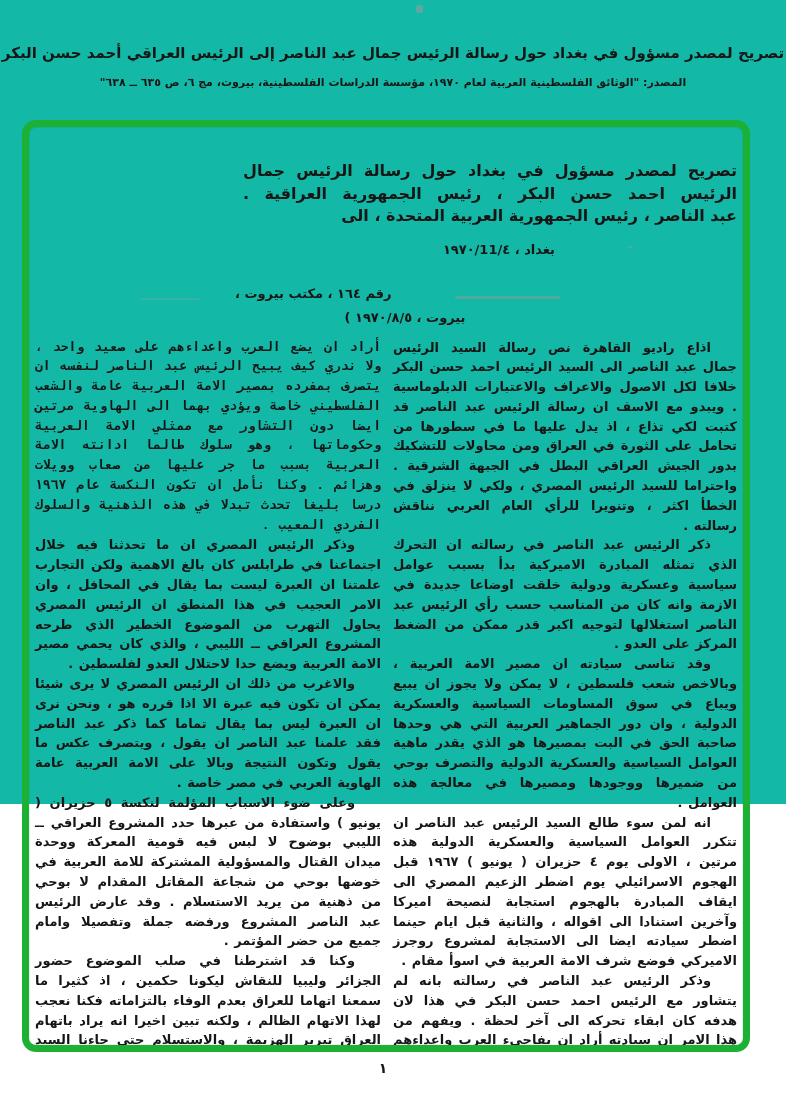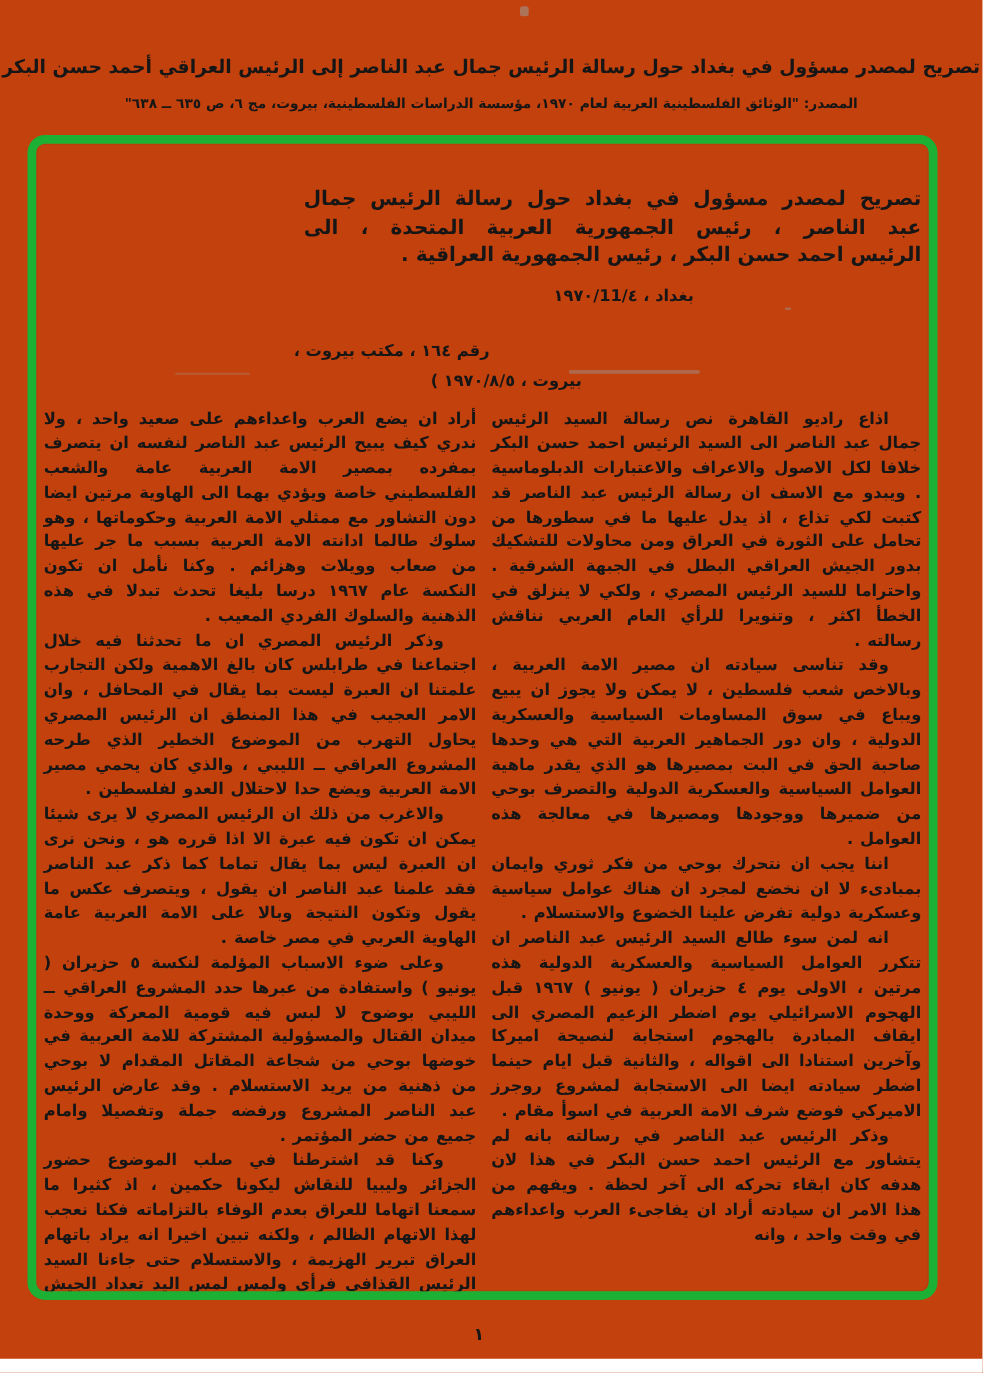--- a/index.html
+++ b/index.html
@@ -6,22 +6,22 @@
     margin: 0;
     padding: 0;
     background: #ffffff;
     width: 786px;
     height: 1098px;
     overflow: hidden;
   }
   .sheet {
     position: relative;
     width: 786px;
-    height: 1087px;
-    background: #c2410c;
+    height: 804px;
+    background: #14b8a6;
     font-family: "DejaVu Sans", sans-serif;
     color: #161616;
     direction: rtl;
   }
   .hdr-title {
     padding-top: 44px;
     text-align: center;
     font-size: 15px;
     font-weight: 700;
     white-space: nowrap;
@@ -30,21 +30,21 @@
   .hdr-source {
     margin-top: 14px;
     text-align: center;
     font-size: 11px;
     font-weight: 700;
   }
   .green-box {
     box-sizing: border-box;
     position: absolute;
     left: 22px;
-    top: 108px;
+    top: 120px;
     width: 728px;
     height: 932px;
     border: 7px solid #1cb135;
     border-radius: 14px;
     padding: 0 6px;
     overflow: hidden;
     box-shadow: inset 0 0 0 1px rgba(0,80,0,0.08);
   }
   .doc-title {
     margin: 33px 0 10px auto;
@@ -86,21 +86,21 @@
     line-height: 19.8px;
     text-align: justify;
     word-spacing: 1px;
   }
   .col-right { width: 345px; }
   .col-left  { width: 347px; }
   .col p {
     margin: 0;
     text-indent: 26px;
   }
-  .col-left p:first-child { text-indent: 0; }
+  .col-left p:first-child { text-indent: 0; font-family: Liberation Mono, monospace; }
   .page-num {
     position: absolute;
     left: 0;
     right: 20px;
     top: 1060px;
     text-align: center;
     font-size: 14px;
     font-weight: 700;
   }
   .scan-artifact {
@@ -120,37 +120,37 @@
 <div class="sheet">
 
   <div class="hdr-title">تصريح لمصدر مسؤول في بغداد حول رسالة الرئيس جمال عبد الناصر إلى الرئيس العراقي أحمد حسن البكر</div>
 
   <div class="hdr-source">المصدر: "الوثائق الفلسطينية العربية لعام ١٩٧٠، مؤسسة الدراسات الفلسطينية، بيروت، مج ٦، ص ٦٣٥ ــ ٦٣٨"</div>
 
   <div class="green-box" style="border-color: rgb(28, 177, 53);">
 
     <div class="doc-title">
       <div class="t-line">تصريح لمصدر مسؤول في بغداد حول رسالة الرئيس جمال</div>
+      <div class="t-line">الرئيس احمد حسن البكر ، رئيس الجمهورية العراقية .</div>
       <div class="t-line">عبد الناصر ، رئيس الجمهورية العربية المتحدة ، الى</div>
-      <div class="t-line">الرئيس احمد حسن البكر ، رئيس الجمهورية العراقية .</div>
     </div>
 
     <div class="citation">
       <div class="cite-row1">
         <span class="dateline">بغداد ، ١٩٧٠/11/٤</span>
       </div>
       <div class="agency2">رقم ١٦٤ ، مكتب بيروت ،</div>
       <div class="agency3">بيروت ، ١٩٧٠/٨/٥ )</div>
     </div>
 
     <div class="cols">
       <div class="col col-right">
         <p>اذاع راديو القاهرة نص رسالة السيد الرئيس جمال عبد الناصر الى السيد الرئيس احمد حسن البكر خلافا لكل الاصول والاعراف والاعتبارات الدبلوماسية . ويبدو مع الاسف ان رسالة الرئيس عبد الناصر قد كتبت لكي تذاع ، اذ يدل عليها ما في سطورها من تحامل على الثورة في العراق ومن محاولات للتشكيك بدور الجيش العراقي البطل في الجبهة الشرقية . واحتراما للسيد الرئيس المصري ، ولكي لا ينزلق في الخطأ اكثر ، وتنويرا للرأي العام العربي نناقش رسالته .</p>
+        <p>ذكر الرئيس عبد الناصر في رسالته ان التحرك الذي تمثله المبادرة الاميركية بدأ بسبب عوامل سياسية وعسكرية ودولية خلقت اوضاعا جديدة في الازمة وانه كان من المناسب حسب رأي الرئيس عبد الناصر استغلالها لتوجيه اكبر قدر ممكن من الضغط المركز على العدو .</p>
         <p>وقد تناسى سيادته ان مصير الامة العربية ، وبالاخص شعب فلسطين ، لا يمكن ولا يجوز ان يبيع ويباع في سوق المساومات السياسية والعسكرية الدولية ، وان دور الجماهير العربية التي هي وحدها صاحبة الحق في البت بمصيرها هو الذي يقدر ماهية العوامل السياسية والعسكرية الدولية والتصرف بوحي من ضميرها ووجودها ومصيرها في معالجة هذه العوامل .</p>
-        <p>اننا يجب ان نتحرك بوحي من فكر ثوري وايمان بمبادىء لا ان نخضع لمجرد ان هناك عوامل سياسية وعسكرية دولية تفرض علينا الخضوع والاستسلام .</p>
         <p>انه لمن سوء طالع السيد الرئيس عبد الناصر ان تتكرر العوامل السياسية والعسكرية الدولية هذه مرتين ، الاولى يوم ٤ حزيران ( يونيو ) ١٩٦٧ قبل الهجوم الاسرائيلي يوم اضطر الزعيم المصري الى ايقاف المبادرة بالهجوم استجابة لنصيحة اميركا وآخرين استنادا الى اقواله ، والثانية قبل ايام حينما اضطر سيادته ايضا الى الاستجابة لمشروع روجرز الاميركي فوضع شرف الامة العربية في اسوأ مقام .</p>
         <p>وذكر الرئيس عبد الناصر في رسالته بانه لم يتشاور مع الرئيس احمد حسن البكر في هذا لان هدفه كان ابقاء تحركه الى آخر لحظة . ويفهم من هذا الامر ان سيادته أراد ان يفاجىء العرب واعداءهم في وقت واحد ، وانه</p>
       </div>
       <div class="col col-left">
         <p>أراد ان يضع العرب واعداءهم على صعيد واحد ، ولا ندري كيف يبيح الرئيس عبد الناصر لنفسه ان يتصرف بمفرده بمصير الامة العربية عامة والشعب الفلسطيني خاصة ويؤدي بهما الى الهاوية مرتين ايضا دون التشاور مع ممثلي الامة العربية وحكوماتها ، وهو سلوك طالما ادانته الامة العربية بسبب ما جر عليها من صعاب وويلات وهزائم . وكنا نأمل ان تكون النكسة عام ١٩٦٧ درسا بليغا تحدث تبدلا في هذه الذهنية والسلوك الفردي المعيب .</p>
         <p>وذكر الرئيس المصري ان ما تحدثنا فيه خلال اجتماعنا في طرابلس كان بالغ الاهمية ولكن التجارب علمتنا ان العبرة ليست بما يقال في المحافل ، وان الامر العجيب في هذا المنطق ان الرئيس المصري يحاول التهرب من الموضوع الخطير الذي طرحه المشروع العراقي ــ الليبي ، والذي كان يحمي مصير الامة العربية ويضع حدا لاحتلال العدو لفلسطين .</p>
         <p>والاغرب من ذلك ان الرئيس المصري لا يرى شيئا يمكن ان تكون فيه عبرة الا اذا قرره هو ، ونحن نرى ان العبرة ليس بما يقال تماما كما ذكر عبد الناصر فقد علمنا عبد الناصر ان يقول ، ويتصرف عكس ما يقول وتكون النتيجة وبالا على الامة العربية عامة الهاوية العربي في مصر خاصة .</p>
         <p>وعلى ضوء الاسباب المؤلمة لنكسة ٥ حزيران ( يونيو ) واستفادة من عبرها حدد المشروع العراقي ــ الليبي بوضوح لا لبس فيه قومية المعركة ووحدة ميدان القتال والمسؤولية المشتركة للامة العربية في خوضها بوحي من شجاعة المقاتل المقدام لا بوحي من ذهنية من يريد الاستسلام . وقد عارض الرئيس عبد الناصر المشروع ورفضه جملة وتفصيلا وامام جميع من حضر المؤتمر .</p>
         <p>وكنا قد اشترطنا في صلب الموضوع حضور الجزائر وليبيا للنقاش ليكونا حكمين ، اذ كثيرا ما سمعنا اتهاما للعراق بعدم الوفاء بالتزاماته فكنا نعجب لهذا الاتهام الظالم ، ولكنه تبين اخيرا انه يراد باتهام العراق تبرير الهزيمة ، والاستسلام حتى جاءنا السيد الرئيس القذافي فرأى ولمس لمس اليد تعداد الجيش العراقي واماكن</p>
       </div>

